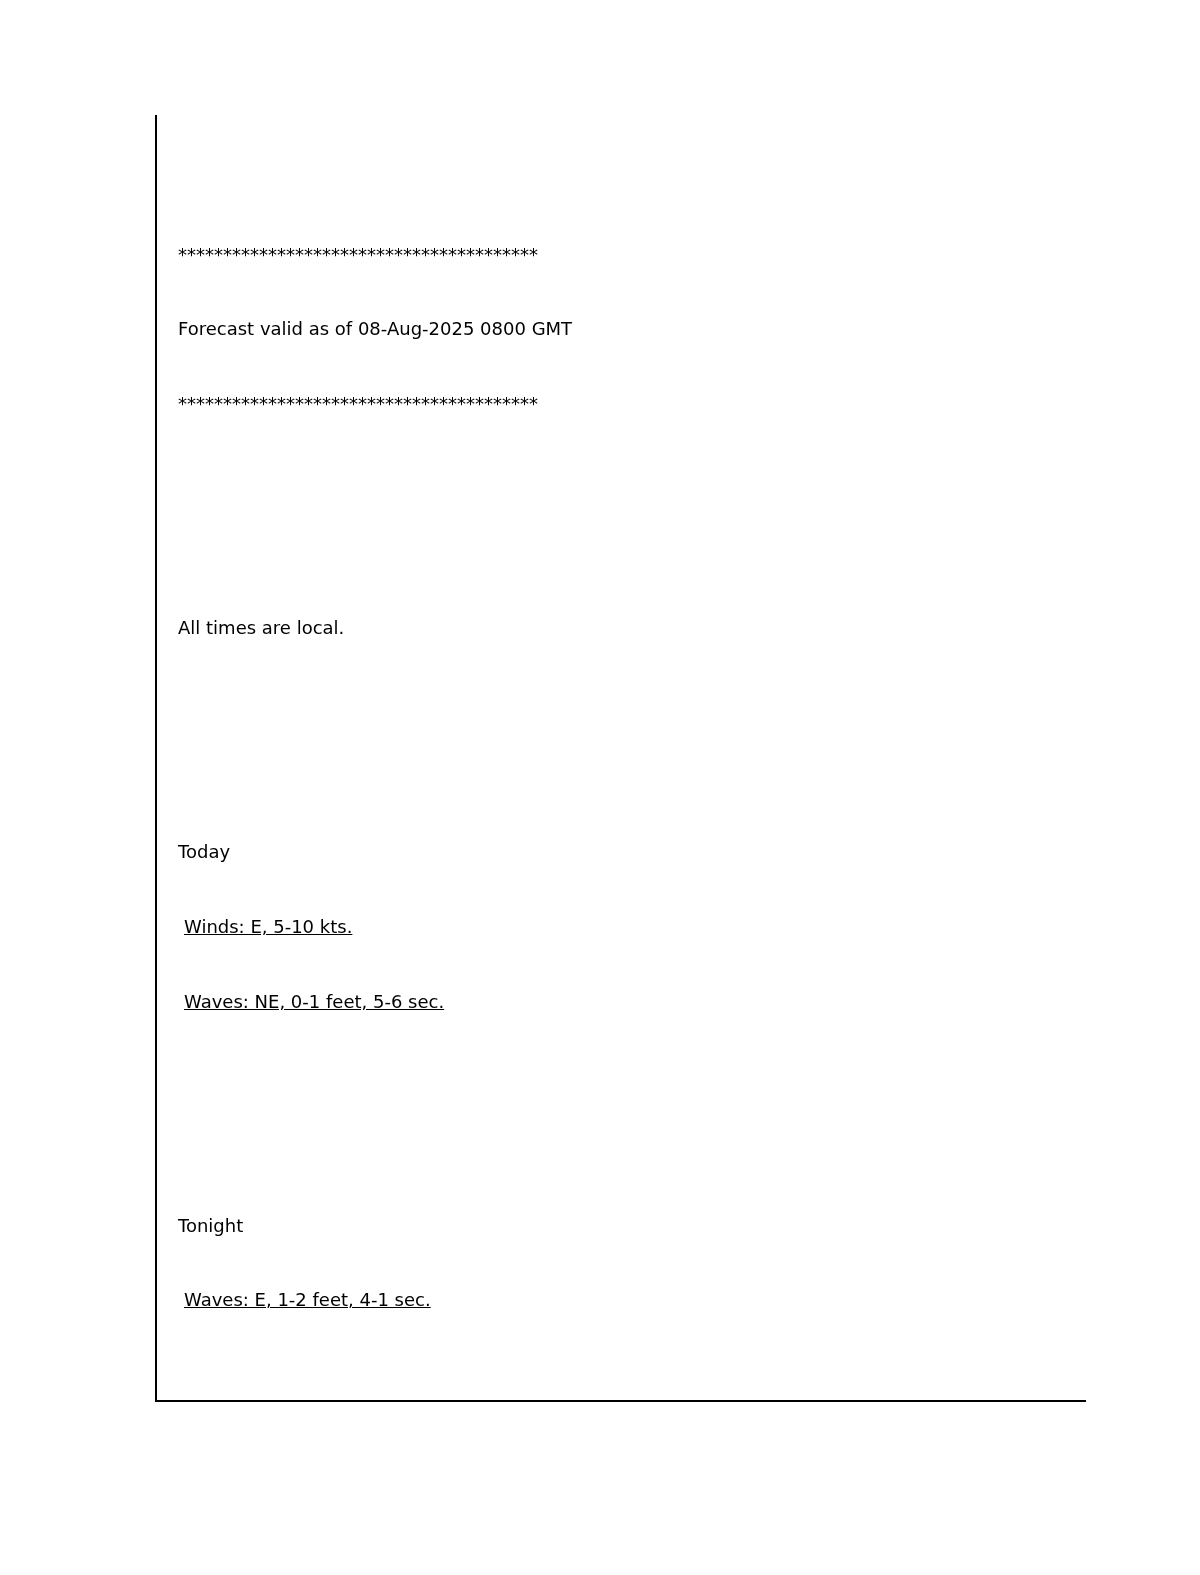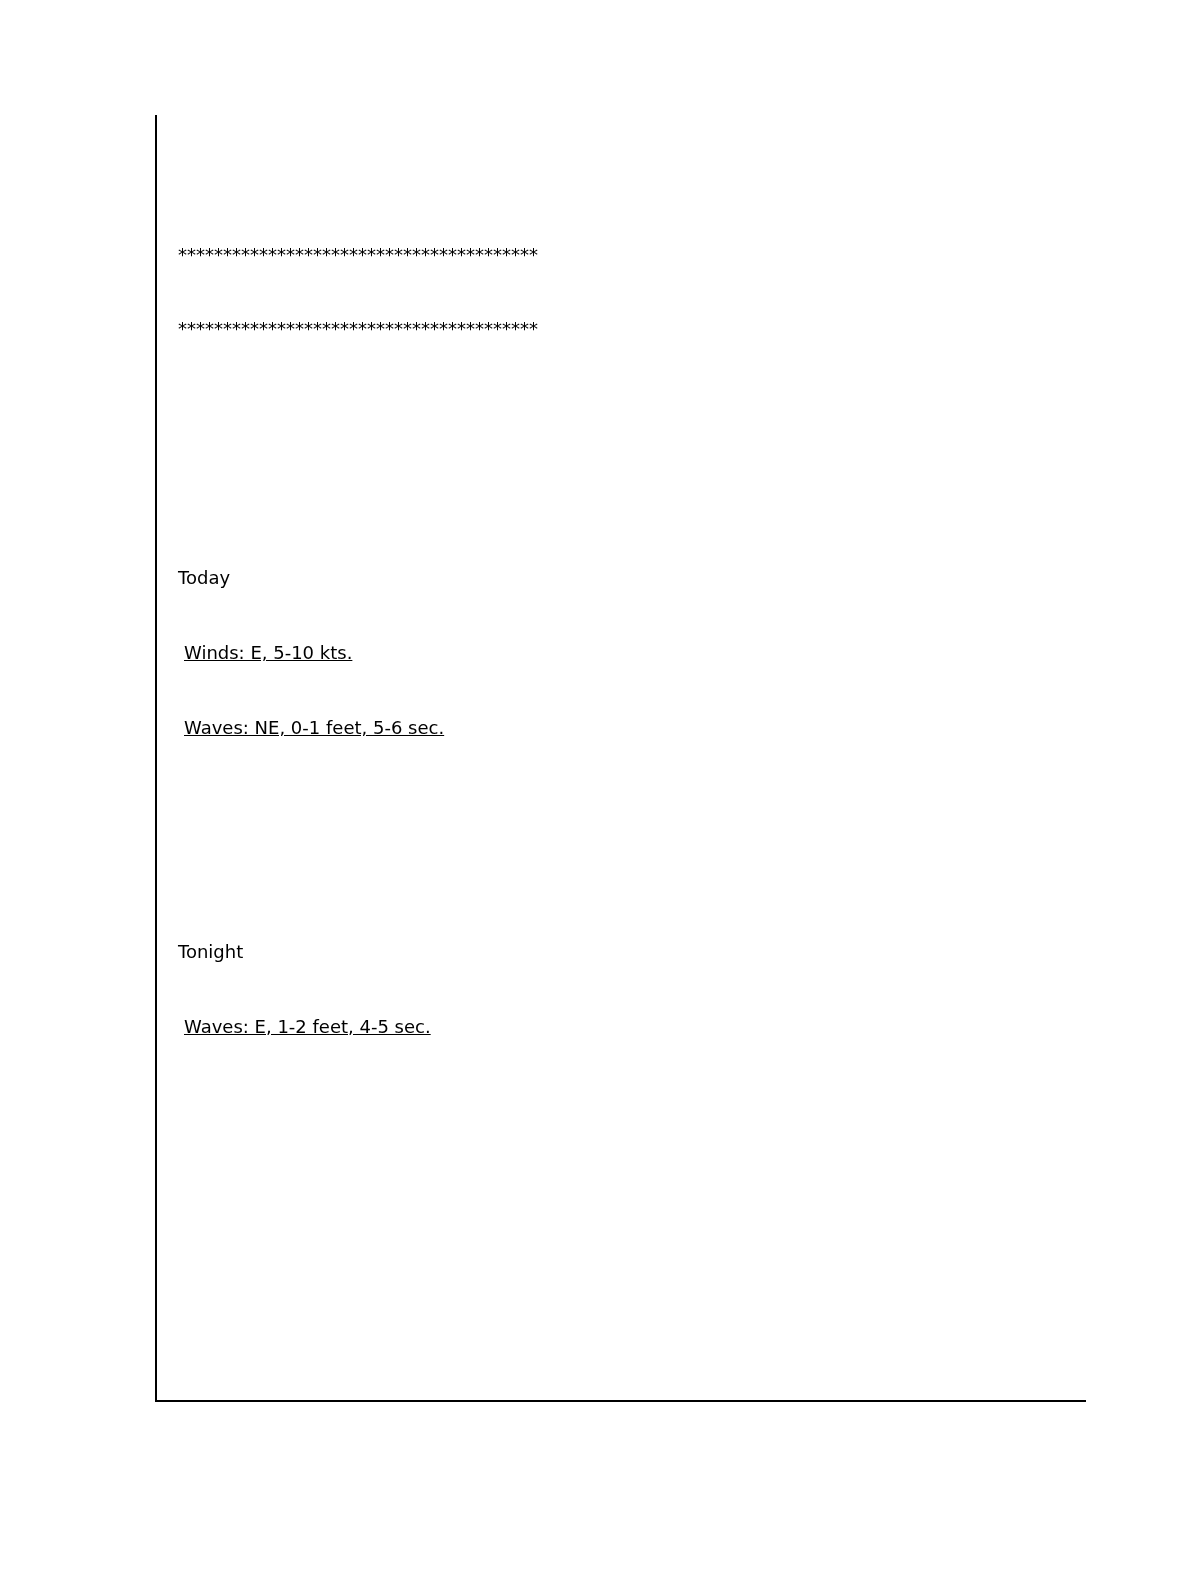--- a/index.html
+++ b/index.html
@@ -52,33 +52,37 @@
 <body>
 
 <div class="page">
 
   <div class="frame"></div>
 
   <div class="content">
 
     <div class="block">
       <div class="line">****************************************</div>
+      <div class="line">Forecast valid as of 08-Aug-2025 0800 GMT</div>
       <div class="line">****************************************</div>
     </div>
 
+    <div class="block">
+      <div class="line">All times are local.</div>
+    </div>
 
     <div class="block">
       <div class="line">Today</div>
       <div class="line detail">Winds: E, 5-10 kts.</div>
       <div class="line detail">Waves: NE, 0-1 feet, 5-6 sec.</div>
     </div>
 
     <div class="block">
       <div class="line">Tonight</div>
-      <div class="line detail">Waves: E, 1-2 feet, 4-5 sec.</div>
+      <div class="line detail">Waves: E, 1-2 feet, 4-1 sec.</div>
       
     </div>
 
     
 
     
 
     
 
     

